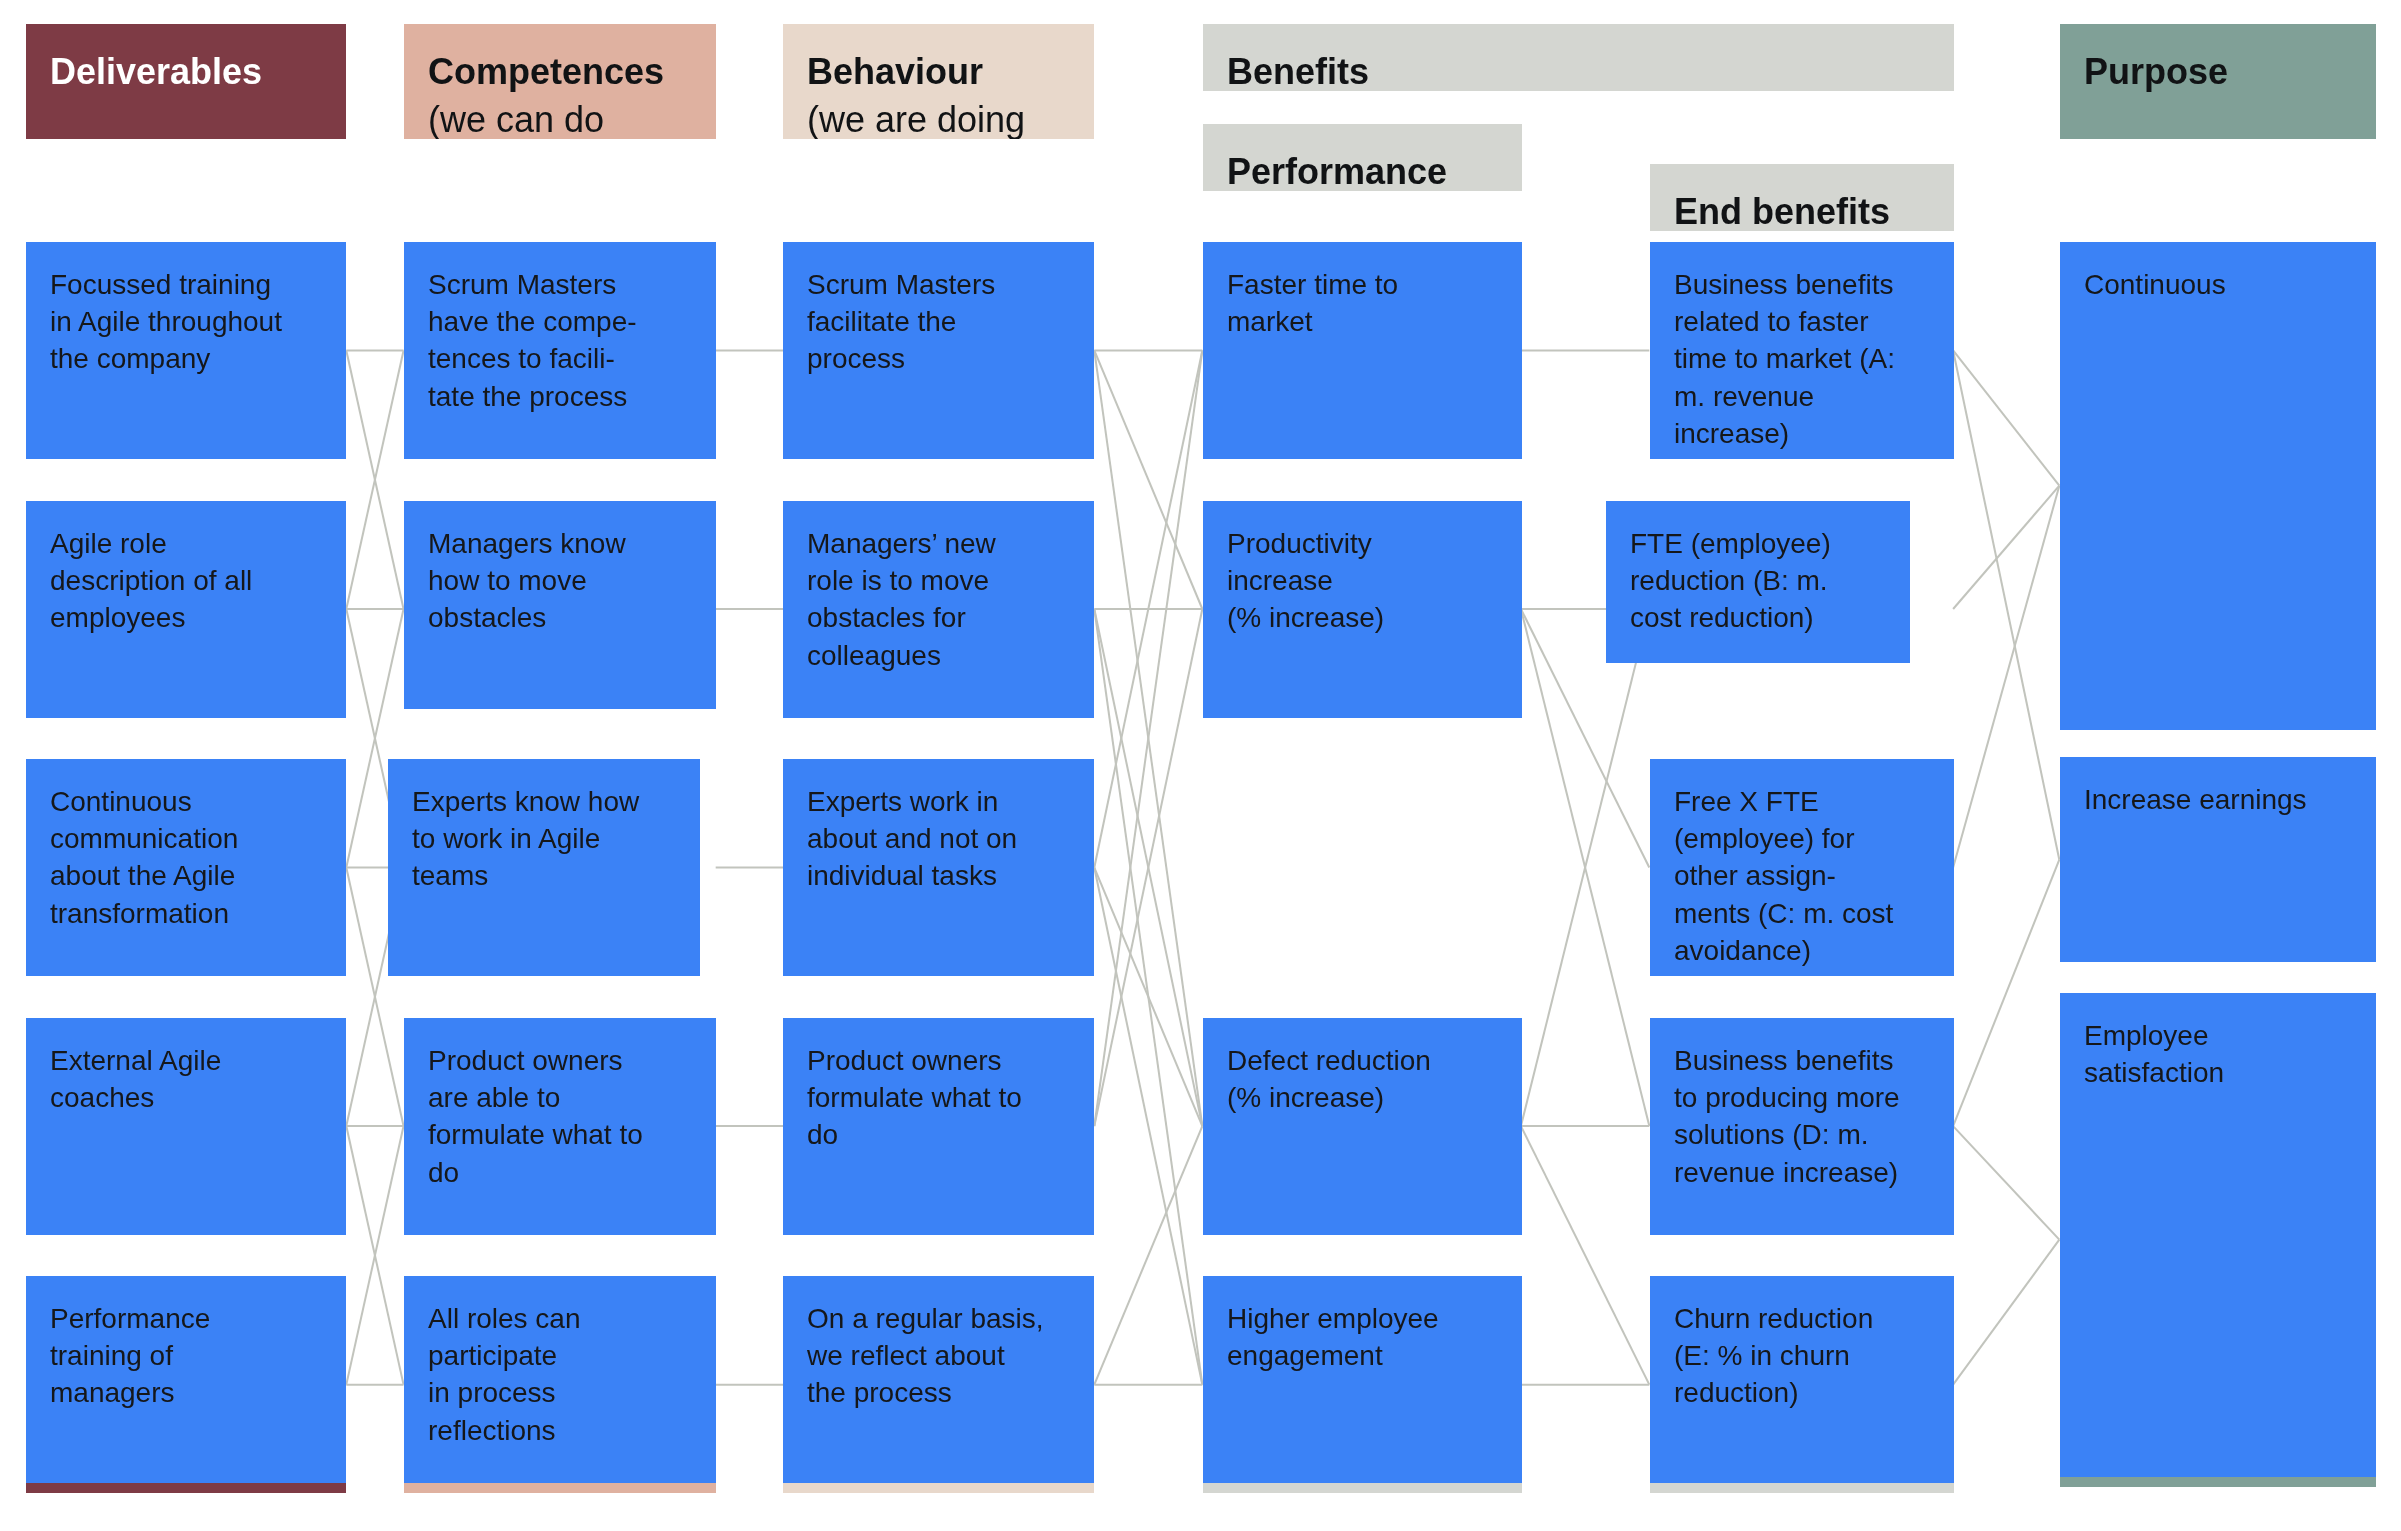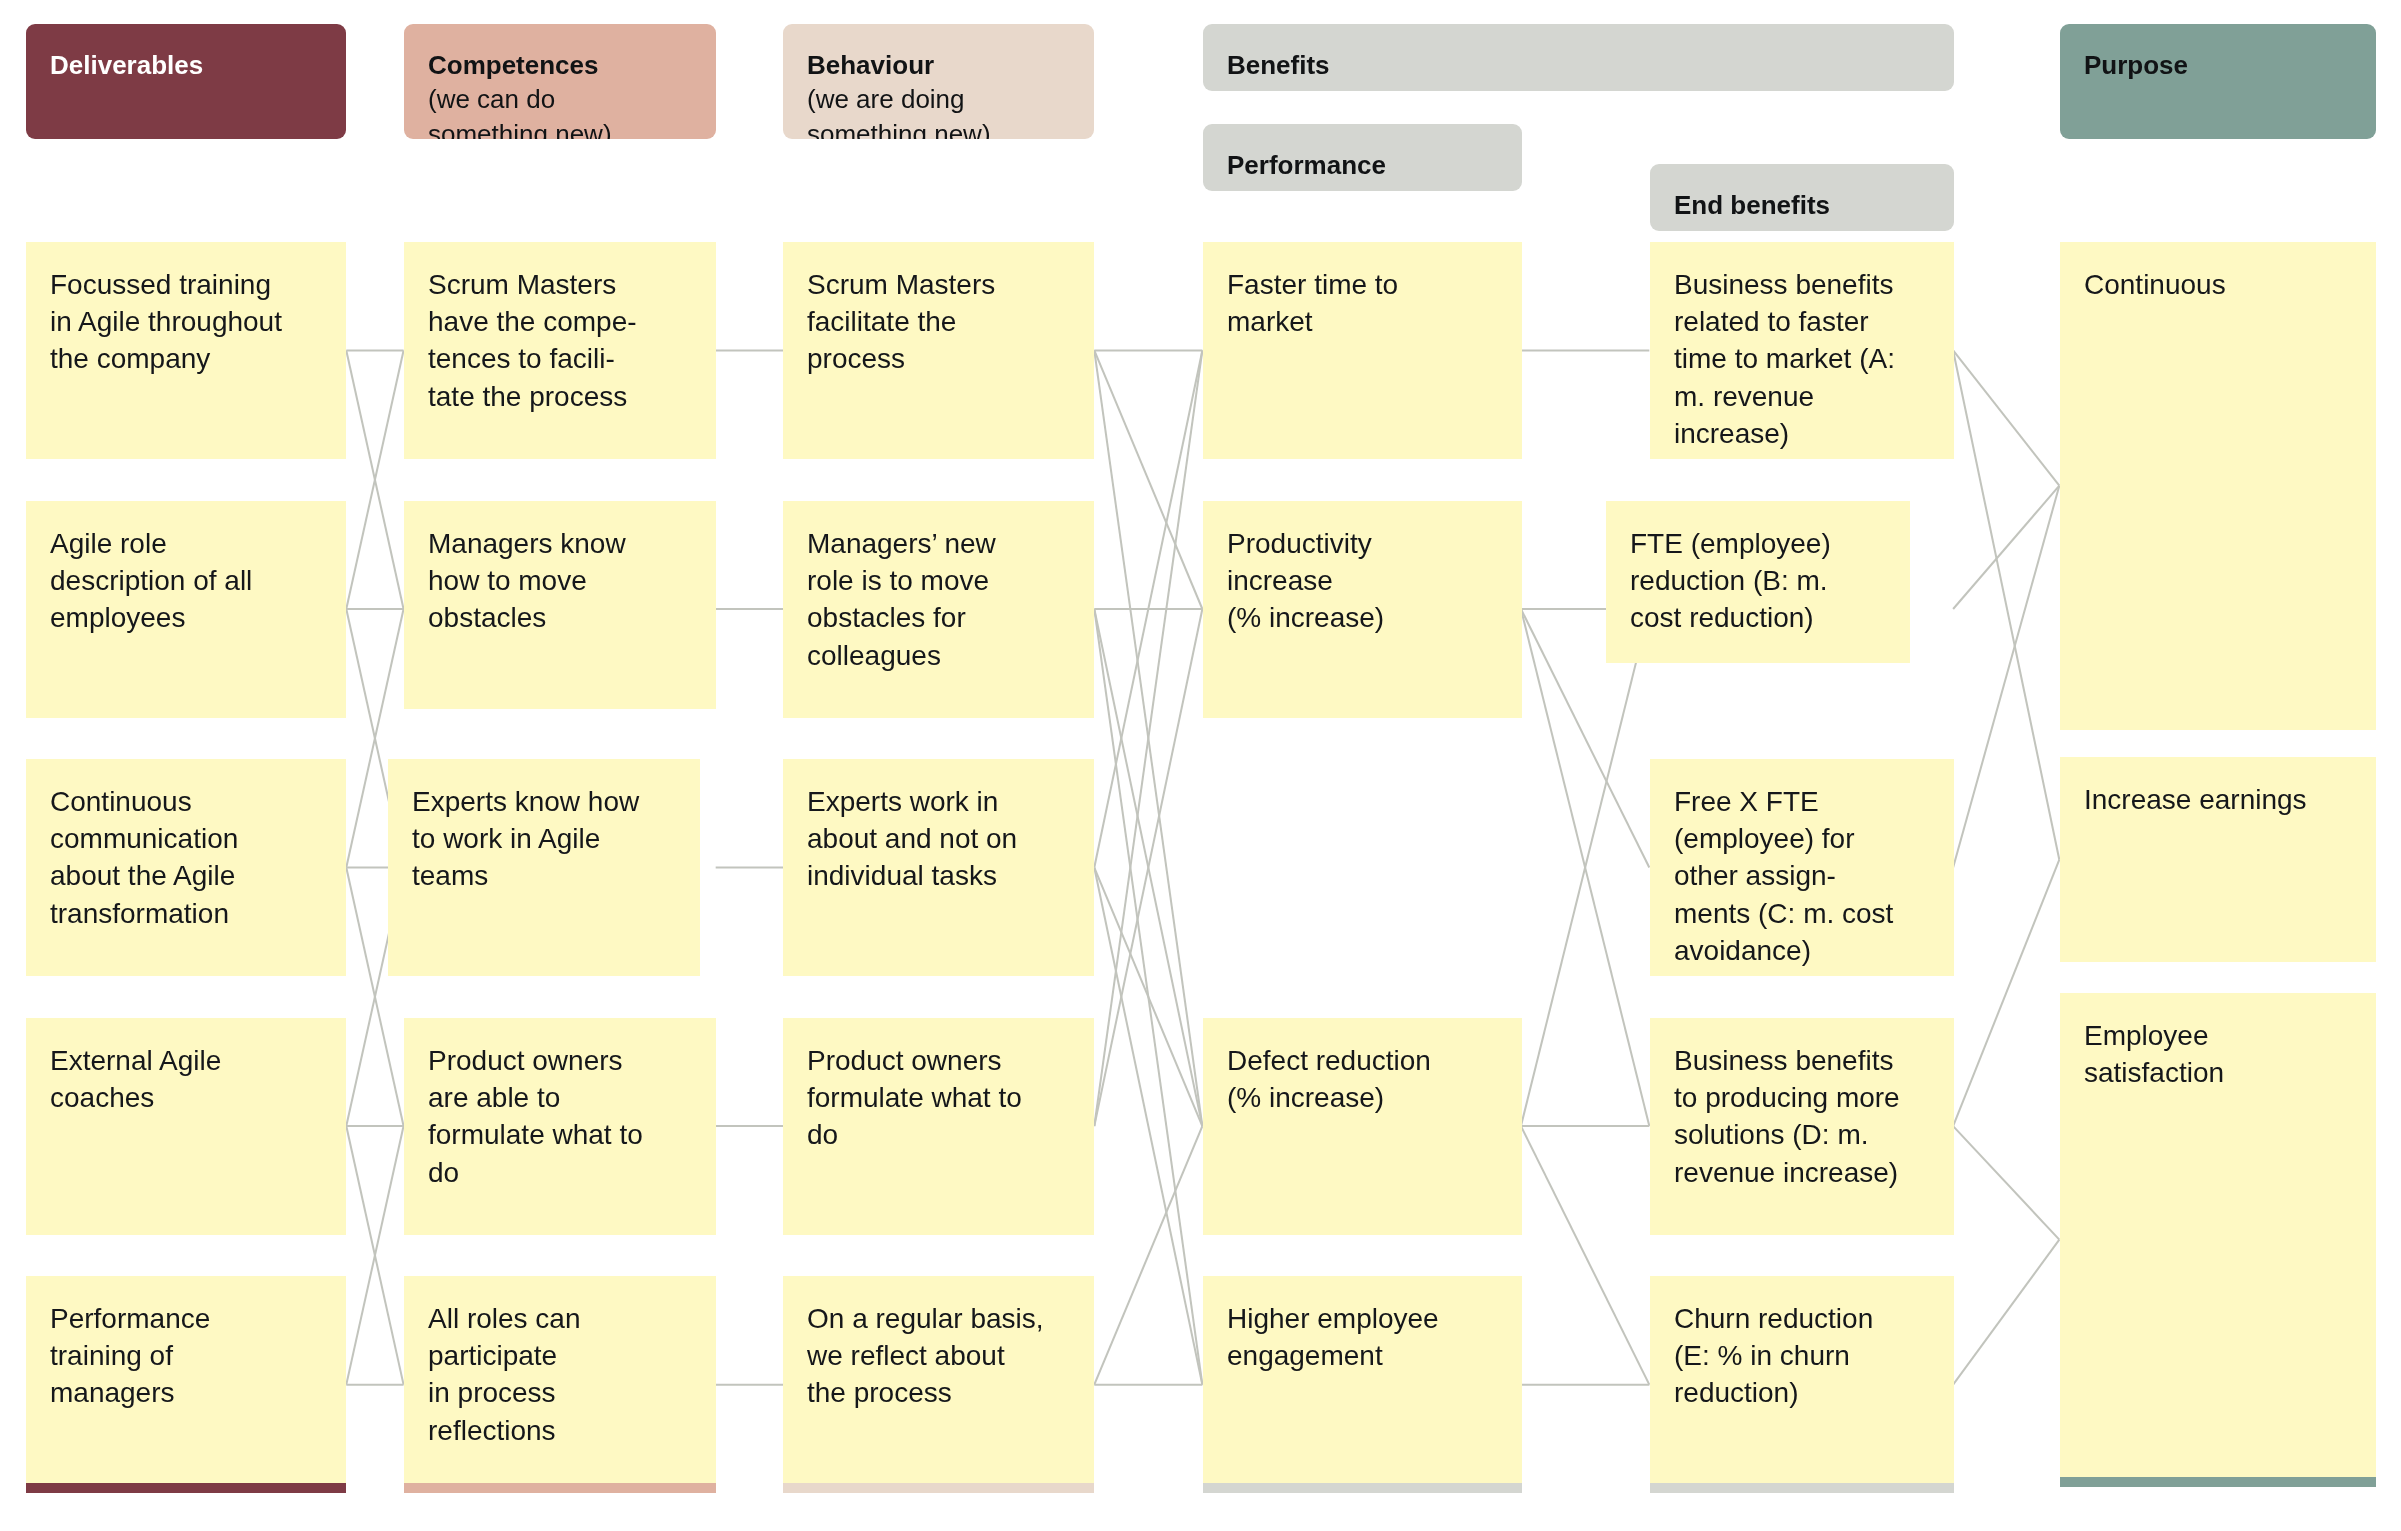--- a/index.html
+++ b/index.html
@@ -30,28 +30,27 @@
   }
   
   .box{
     position:absolute;
     z-index:2;
     box-sizing:border-box;
     overflow:hidden;
   }
   .hdr{
     padding:24px 24px 0 24px;
-    font-size:26px;
+    font-size:36px;
     line-height:1.32;
-    border-radius:9px;
   }
   .hdr .t1{font-weight:700;}
   .hdr .t2{font-weight:400;}
   .cell{
-    background:#fef9c3;
+    background:#3b82f6;
     padding:24px 24px 0 24px;
     font-size:28px;
     line-height:1.33;
     color:#15171a;
     font-weight:400;
   }
   .cell .ln{display:block;white-space:pre;}
   .accent{
     position:absolute;
     left:0; right:0; bottom:0;

